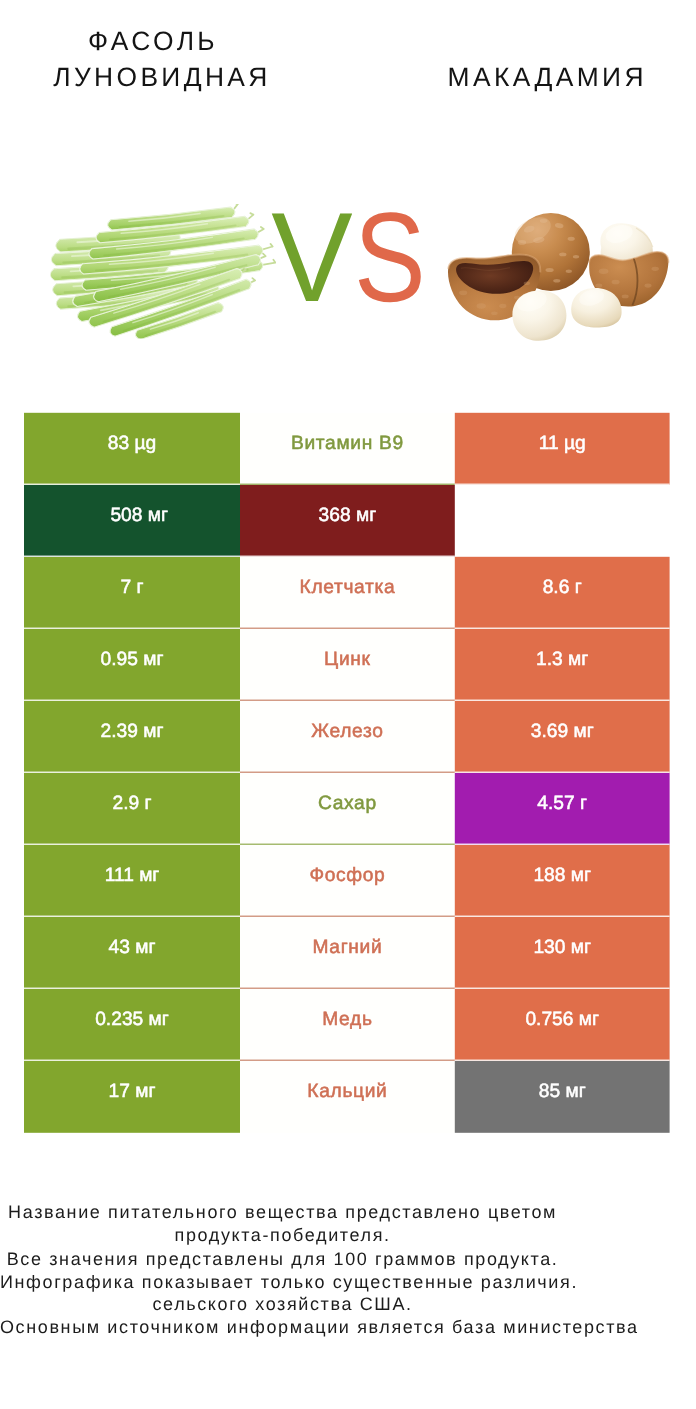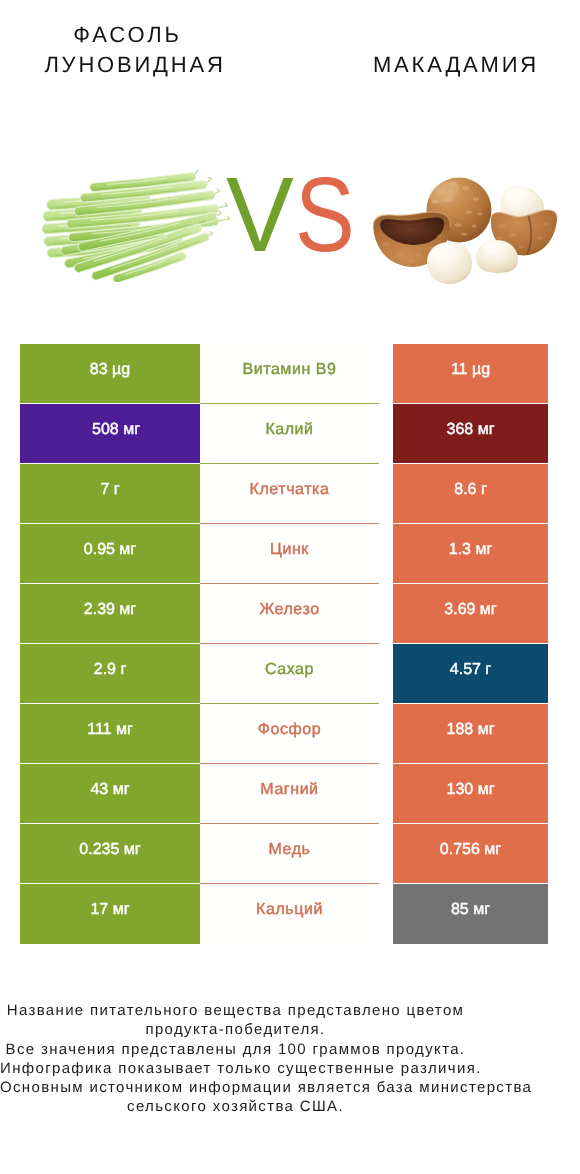--- a/index.html
+++ b/index.html
@@ -26,21 +26,21 @@
   #vs-s{transform:scaleX(0.845);margin-left:-2px;}
 
   
   .table{position:absolute;left:20px;top:344px;width:538px;height:600px;}
   .row{display:flex;height:60px;position:relative;}
   .cell{display:flex;align-items:center;justify-content:center;
         font-size:16px;font-weight:400;letter-spacing:0px;padding-bottom:8px;
         -webkit-text-stroke:0.45px currentColor;}
   .cl{width:180px;color:#fff;box-sizing:border-box;position:relative;}
   .cm{width:179px;background:#fffffd;box-sizing:border-box;position:relative;letter-spacing:0.55px;}
-  .cr{width:155px;color:#fff;box-sizing:border-box;position:relative;margin-left:14px;}
+  .cr{width:179px;color:#fff;box-sizing:border-box;position:relative;}
   .sep{position:absolute;left:0;right:0;bottom:0;height:1px;z-index:3;}
 
   
   .footer{position:absolute;left:0;top:1001px;width:471px;text-align:center;
           font-size:15px;line-height:19.3px;letter-spacing:1.35px;color:#1c1c1c;}
   .footer div{white-space:nowrap;}
 </style>
 </head>
 <body>
 
@@ -265,43 +265,42 @@
     <div class="vs"><span id="vs-v" style="color: rgb(113, 161, 44);">V</span><span id="vs-s" style="color: rgb(224, 104, 74);">S</span></div>
   </div>
 
   <div class="table" id="nutrient-table">
       <div class="row">
         <div class="cell cl" style="background: rgb(130, 166, 45);">83 µg<div class="sep" style="background: rgb(255, 255, 255);"></div></div>
         <div class="cell cm" style="color: rgb(128, 153, 63);">Витамин B9<div class="sep" style="background: rgb(145, 171, 78);"></div></div>
         <div class="cell cr" style="background: rgb(224, 110, 74);">11 µg<div class="sep" style="background: rgb(255, 255, 255);"></div></div>
       </div>
       <div class="row">
-        <div class="cell cl" style="background: #4c1d95; padding-left: 12px;">508 мг<div class="sep" style="background: rgb(255, 255, 255);"></div></div>
-        <div class="cell cm" style="color: rgb(128, 153, 63);">Калий<div class="sep" style="background: rgb(145, 171, 78);"></div></div>
+        <div class="cell cl" style="background: #14532d; padding-left: 12px;">508 мг<div class="sep" style="background: rgb(255, 255, 255);"></div></div>
         <div class="cell cr" style="background: #7f1d1d;">368 мг<div class="sep" style="background: rgb(255, 255, 255);"></div></div>
       </div>
       <div class="row">
         <div class="cell cl" style="background: rgb(130, 166, 45);">7 г<div class="sep" style="background: rgb(255, 255, 255);"></div></div>
         <div class="cell cm" style="color: rgb(207, 112, 85);">Клетчатка<div class="sep" style="background: rgb(201, 132, 106);"></div></div>
         <div class="cell cr" style="background: rgb(224, 110, 74);">8.6 г<div class="sep" style="background: rgb(255, 255, 255);"></div></div>
       </div>
       <div class="row">
         <div class="cell cl" style="background: rgb(130, 166, 45);">0.95 мг<div class="sep" style="background: rgb(255, 255, 255);"></div></div>
         <div class="cell cm" style="color: rgb(207, 112, 85);">Цинк<div class="sep" style="background: rgb(201, 132, 106);"></div></div>
         <div class="cell cr" style="background: rgb(224, 110, 74);">1.3 мг<div class="sep" style="background: rgb(255, 255, 255);"></div></div>
       </div>
       <div class="row">
         <div class="cell cl" style="background: rgb(130, 166, 45);">2.39 мг<div class="sep" style="background: rgb(255, 255, 255);"></div></div>
         <div class="cell cm" style="color: rgb(207, 112, 85);">Железо<div class="sep" style="background: rgb(201, 132, 106);"></div></div>
         <div class="cell cr" style="background: rgb(224, 110, 74);">3.69 мг<div class="sep" style="background: rgb(255, 255, 255);"></div></div>
       </div>
       <div class="row">
         <div class="cell cl" style="background: rgb(130, 166, 45);">2.9 г<div class="sep" style="background: rgb(255, 255, 255);"></div></div>
         <div class="cell cm" style="color: rgb(128, 153, 63);">Сахар<div class="sep" style="background: rgb(145, 171, 78);"></div></div>
-        <div class="cell cr" style="background: #0c4a6e;">4.57 г<div class="sep" style="background: rgb(255, 255, 255);"></div></div>
+        <div class="cell cr" style="background: #a21caf;">4.57 г<div class="sep" style="background: rgb(255, 255, 255);"></div></div>
       </div>
       <div class="row">
         <div class="cell cl" style="background: rgb(130, 166, 45);">111 мг<div class="sep" style="background: rgb(255, 255, 255);"></div></div>
         <div class="cell cm" style="color: rgb(207, 112, 85);">Фосфор<div class="sep" style="background: rgb(201, 132, 106);"></div></div>
         <div class="cell cr" style="background: rgb(224, 110, 74);">188 мг<div class="sep" style="background: rgb(255, 255, 255);"></div></div>
       </div>
       <div class="row">
         <div class="cell cl" style="background: rgb(130, 166, 45);">43 мг<div class="sep" style="background: rgb(255, 255, 255);"></div></div>
         <div class="cell cm" style="color: rgb(207, 112, 85);">Магний<div class="sep" style="background: rgb(201, 132, 106);"></div></div>
         <div class="cell cr" style="background: rgb(224, 110, 74);">130 мг<div class="sep" style="background: rgb(255, 255, 255);"></div></div>
@@ -316,16 +315,16 @@
         <div class="cell cm" style="color: rgb(207, 112, 85);">Кальций</div>
         <div class="cell cr" style="background: #737373;">85 мг</div>
       </div>
     </div>
 
   <div class="footer" id="footer">
       <div>Название питательного вещества представлено цветом</div>
       <div>продукта-победителя.</div>
       <div>Все значения представлены для 100 граммов продукта.</div>
       <div>Инфографика показывает только существенные различия.</div>
+      <div>сельского хозяйства США.</div>
       <div>Основным источником информации является база министерства</div>
-      <div>сельского хозяйства США.</div>
     </div>
 </div>
 
 </body></html>

